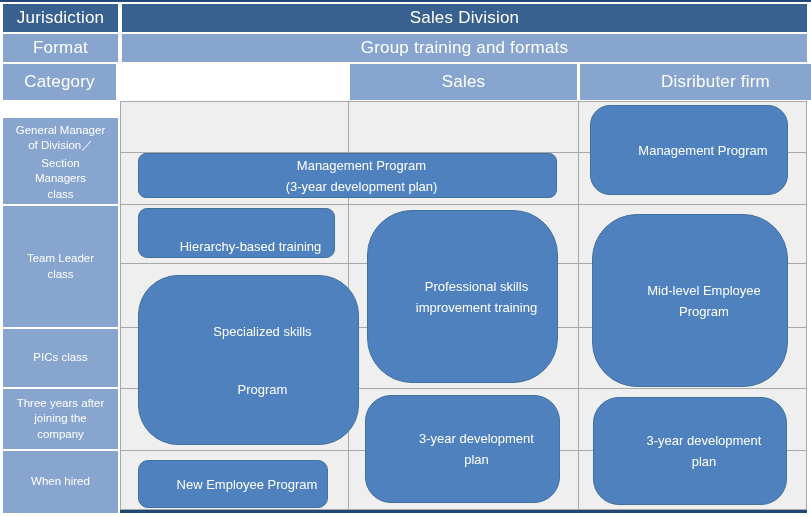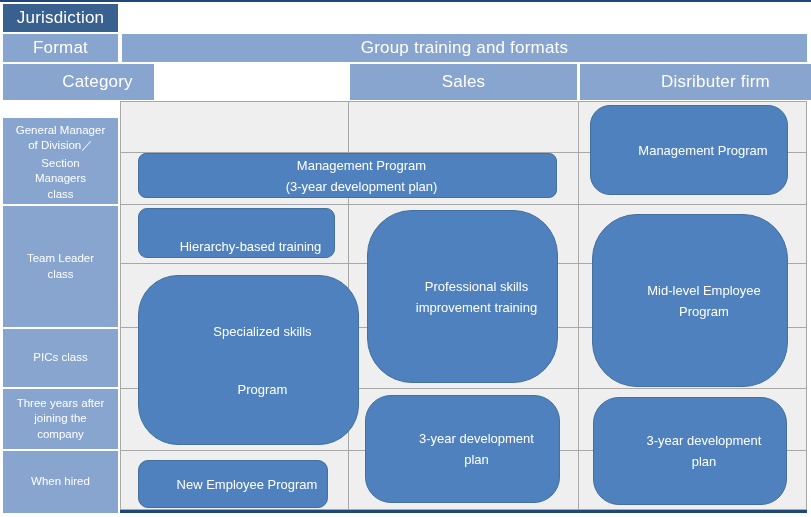--- a/index.html
+++ b/index.html
@@ -37,25 +37,26 @@
   .pbox .ln{display:block;line-height:21px;}
 </style>
 </head>
 <body>
 
 <div class="stage">
 
   <div class="rule-top"></div>
 
   <div class="hdr cell-dark" style="left:3px;top:4px;width:115px;height:28px;">Jurisdiction</div>
+  <div class="hdr cell-dark" style="left:122px;top:4px;width:685px;height:28px;">Sales Division</div>
 
   <div class="hdr cell-light" style="left:3px;top:34px;width:115px;height:28px;">Format</div>
   <div class="hdr cell-light" style="left:122px;top:34px;width:685px;height:28px;">Group training and formats</div>
 
-  <div class="hdr cell-light" style="left:3px;top:64px;width:113px;height:36px;padding-left:38px;">Category</div>
+  <div class="hdr cell-light" style="left:3px;top:64px;width:113px;height:36px;">Category</div>
   <div class="hdr cell-light" style="left:350px;top:64px;width:227px;height:36px;">Sales</div>
   <div class="hdr cell-light" style="left:580px;top:64px;width:227px;height:36px;padding-left:22px;">Disributer firm</div>
 
   <div class="body-area">
     <div class="vline" style="left:0;"></div>
     <div class="vline" style="left:228px;"></div>
     <div class="vline" style="left:458px;"></div>
     <div class="vline" style="left:686px;"></div>
     <div class="hline" style="top:0;"></div>
     <div class="hline" style="top:51px;"></div>

